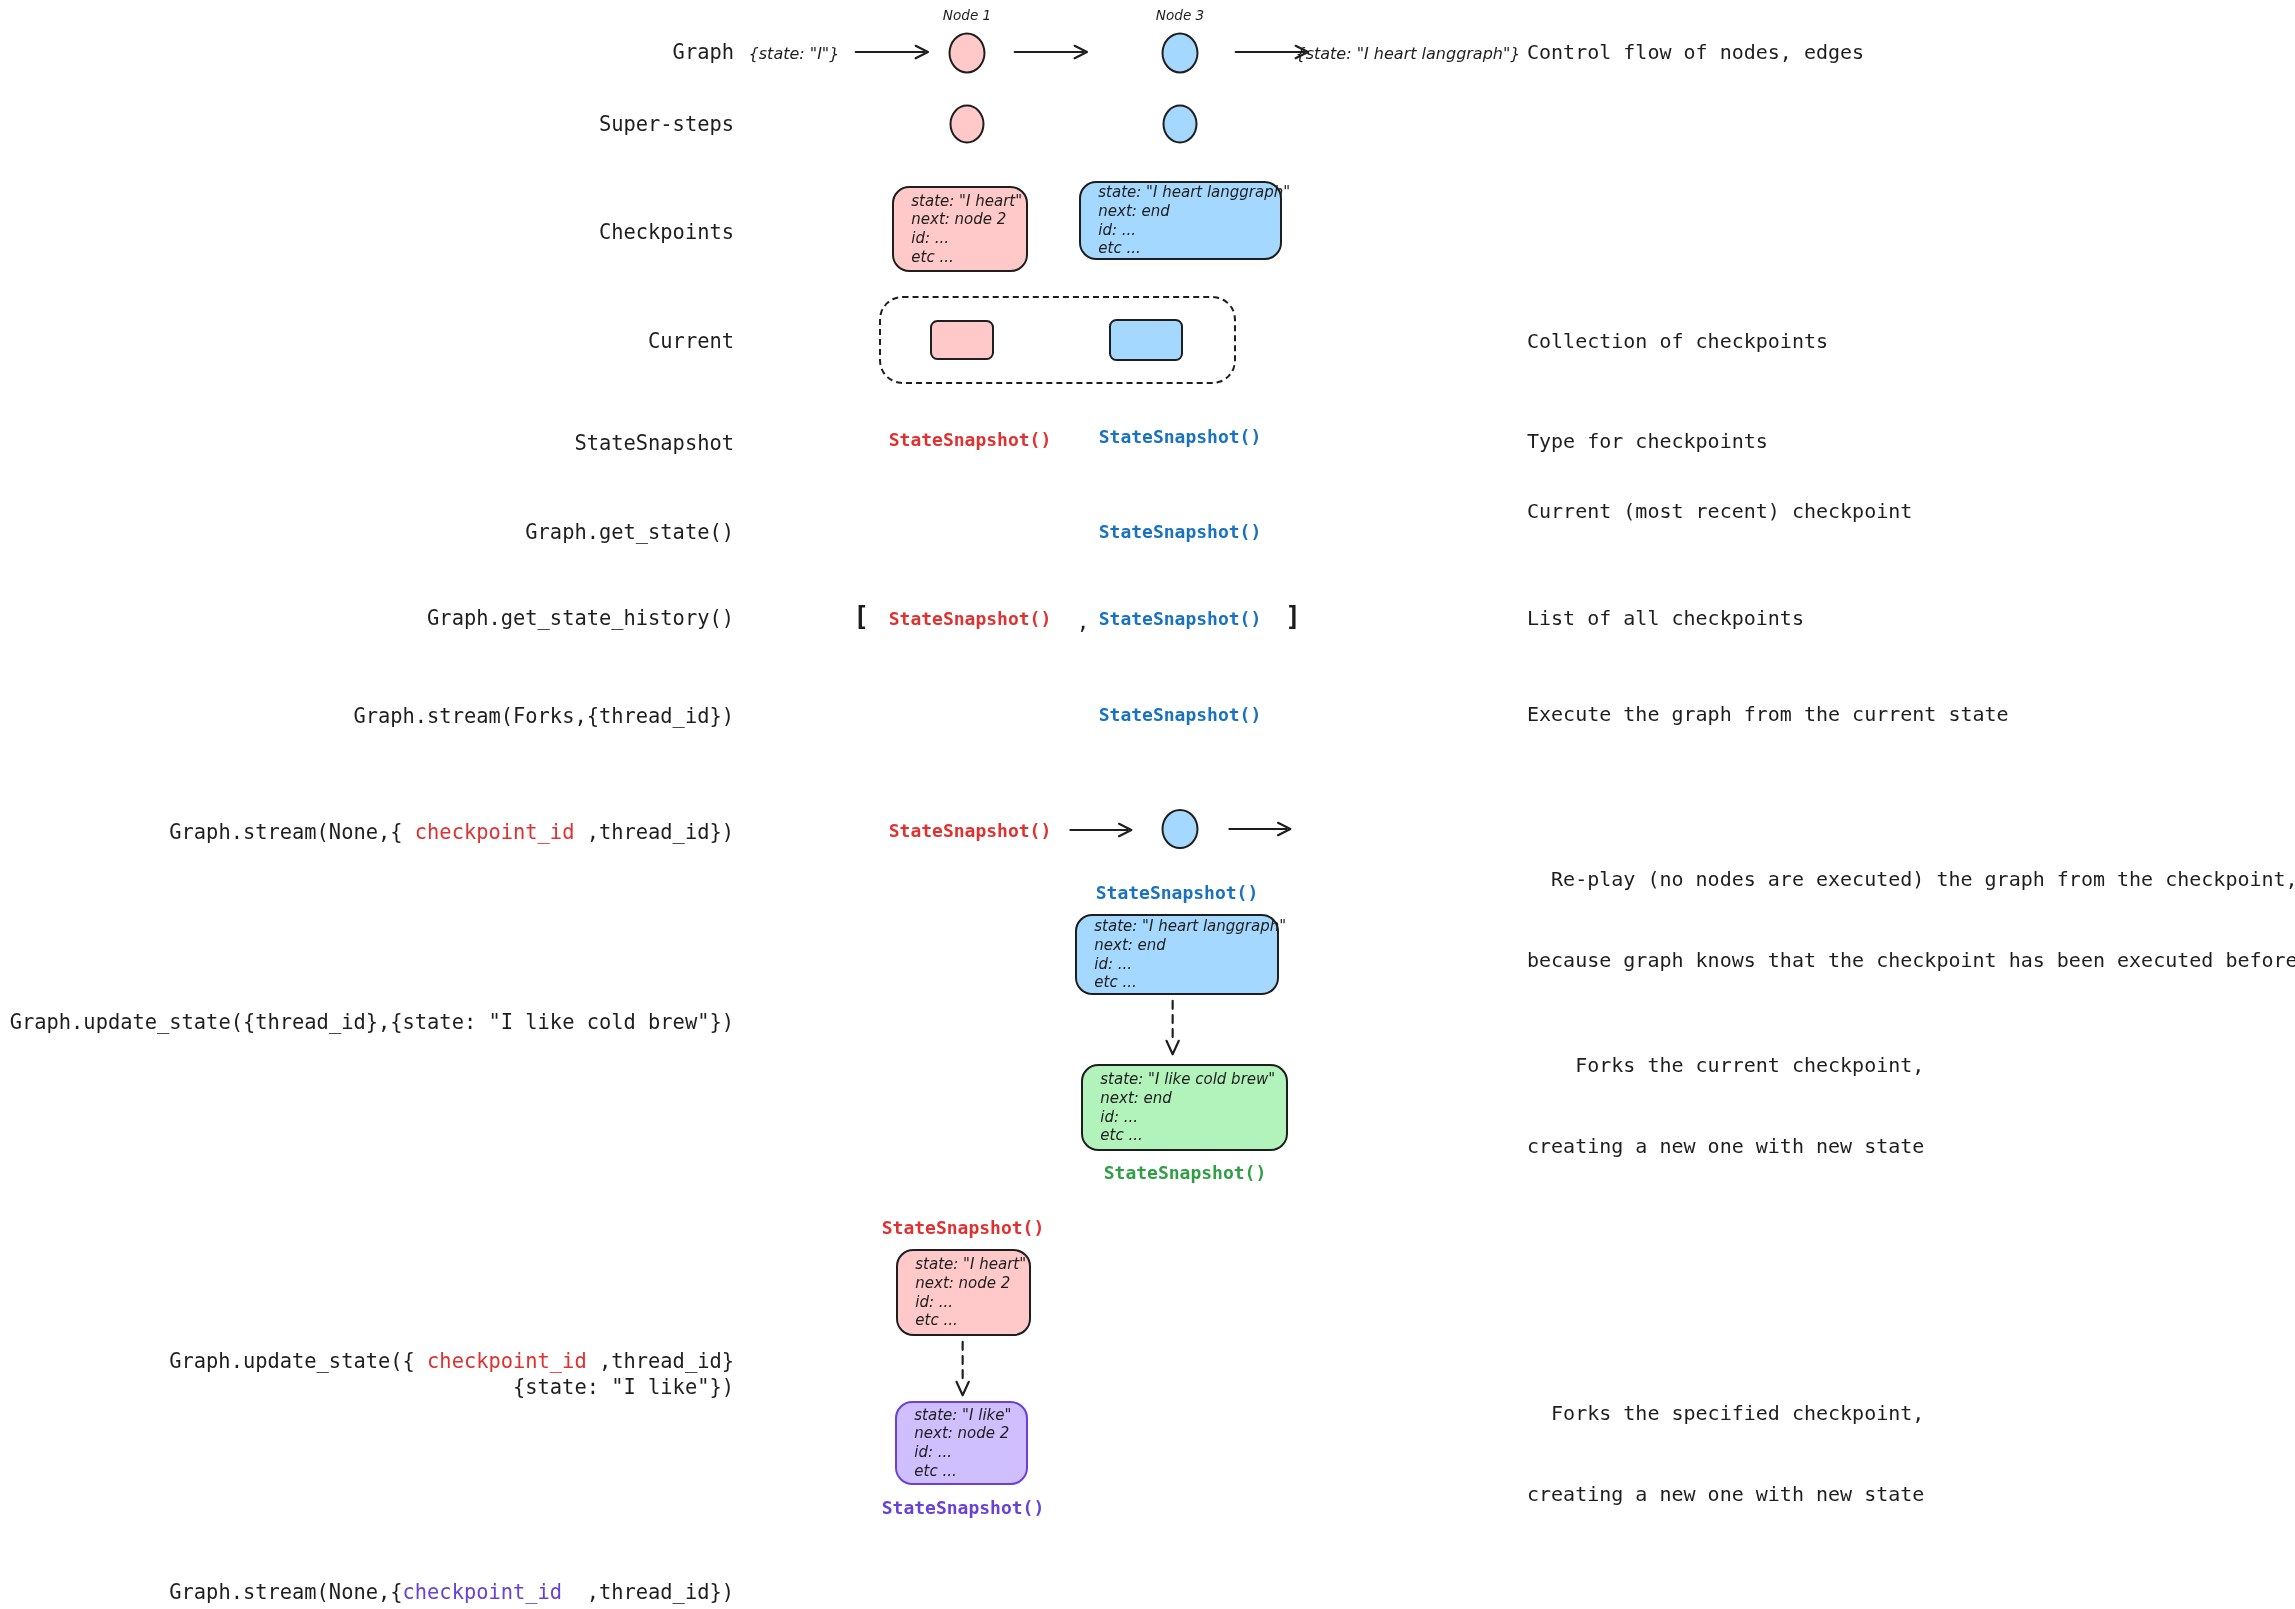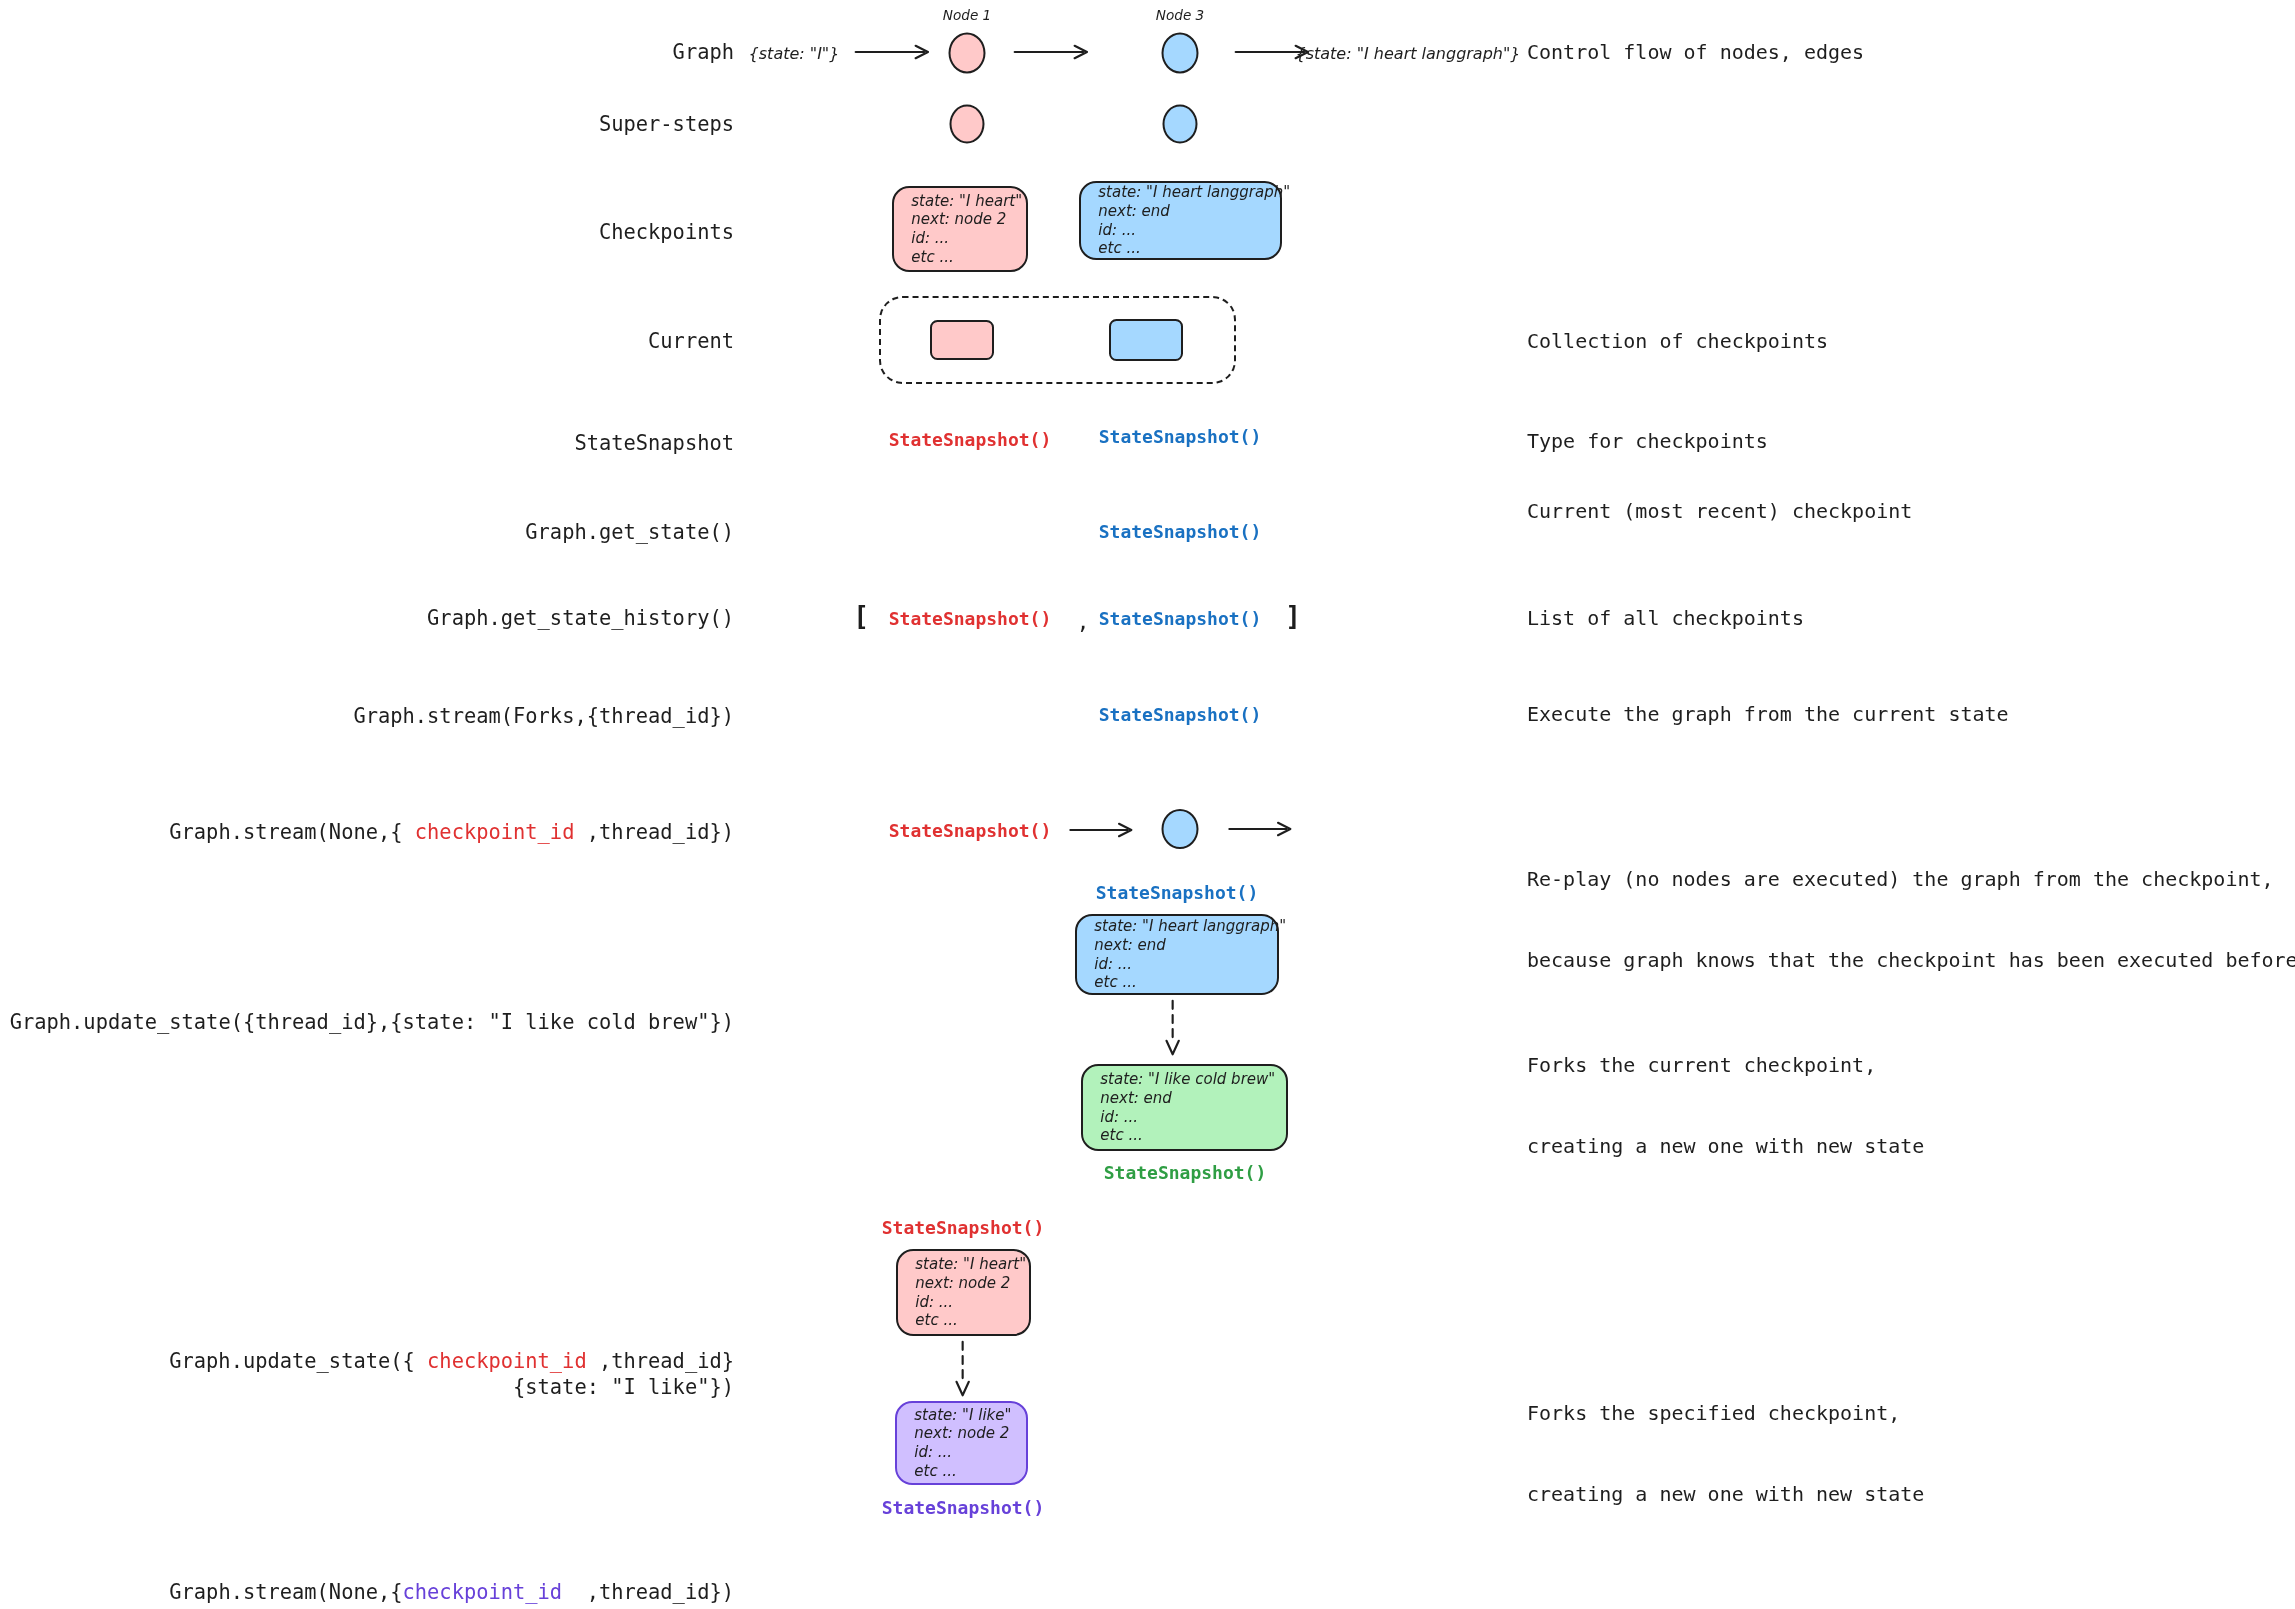--- a/index.html
+++ b/index.html
@@ -2,21 +2,21 @@
 <html style="font-size:10px"><head>
 <meta charset="utf-8">
 <style>
   html,body{margin:0;padding:0;background:#ffffff;}
   .canvas{position:relative;width:2295px;height:1610px;background:#ffffff;
           font-family:"DejaVu Sans Mono",monospace;color:#1e1e1e;overflow:hidden;}
   
   .lblR{position:absolute;right:1561px;transform:translateY(-50%);
         font-size:20.4px;white-space:pre;text-align:center;}
   
-  .desc{position:absolute;left:1527px;font-size:20px;line-height:27px;white-space:pre;}
+  .desc{position:absolute;left:1527px;font-size:20px;line-height:27px;white-space:pre;text-align:right;}
   
   .ctr{position:absolute;transform:translate(-50%,-50%);}
   
   .ss{font-family:"DejaVu Sans Mono",monospace;font-weight:bold;font-size:18px;white-space:pre;}
   .red{color:#e03131}.blue{color:#1971c2}.green{color:#2f9e44}.violet{color:#6741d9}
   
   .hand{font-family:"DejaVu Sans",sans-serif;font-style:italic;white-space:pre;}
   .hand-lg{font-size:16px;}
   .node-lbl{font-size:13.6px;}
   

